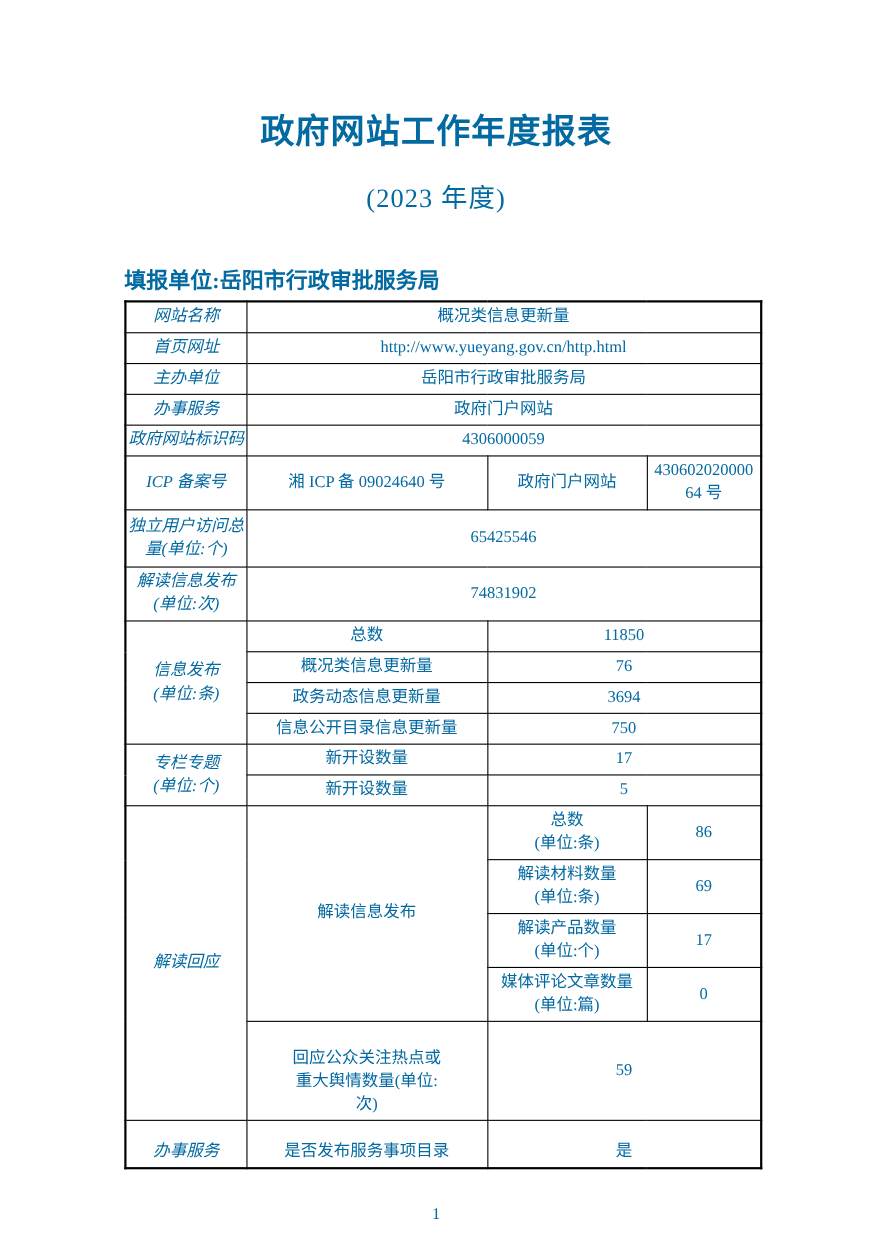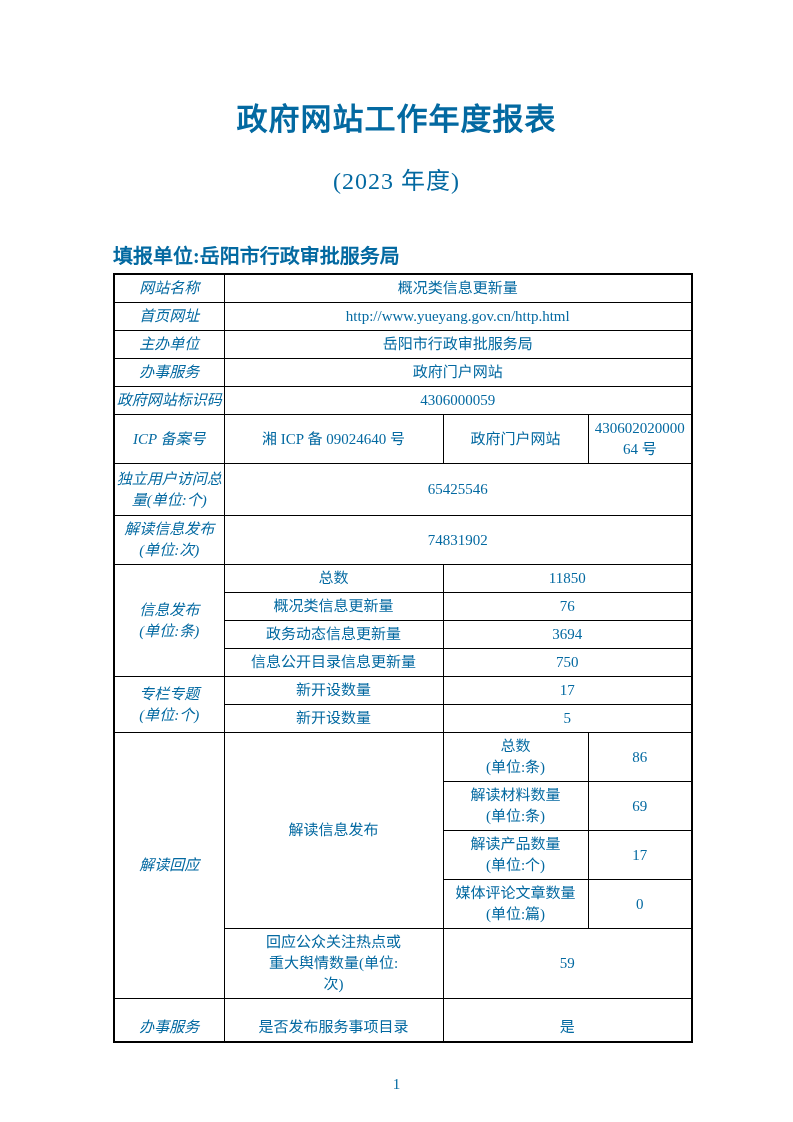--- a/index.html
+++ b/index.html
@@ -54,21 +54,21 @@
     overflow: hidden;
   }
   table.report-table td.colA { padding: 3px 1px; font-style: italic; }
   .h28 { height: 28px; }
   .h44 { height: 32px; }
   .h46 { height: 46px; }
   .h52 { height: 52px; }
   .h66 { height: 66px; }
   .line { display: block; }
   .break-all { word-break: break-all; }
-  .wrap-narrow { display: inline-block; max-width: 140px; }
+  .wrap-narrow { display: inline-block; max-width: 140px; margin-top: 20px; }
   tr.row-services td { vertical-align: top; padding-top: 18px; }
   tr.row-services td.colA { vertical-align: bottom; padding-bottom: 3px; }
   .page-number {
     margin-top: 33px;
     width: 100%;
     text-align: center;
     font-size: 15px;
   }
 </style>
 </head>

